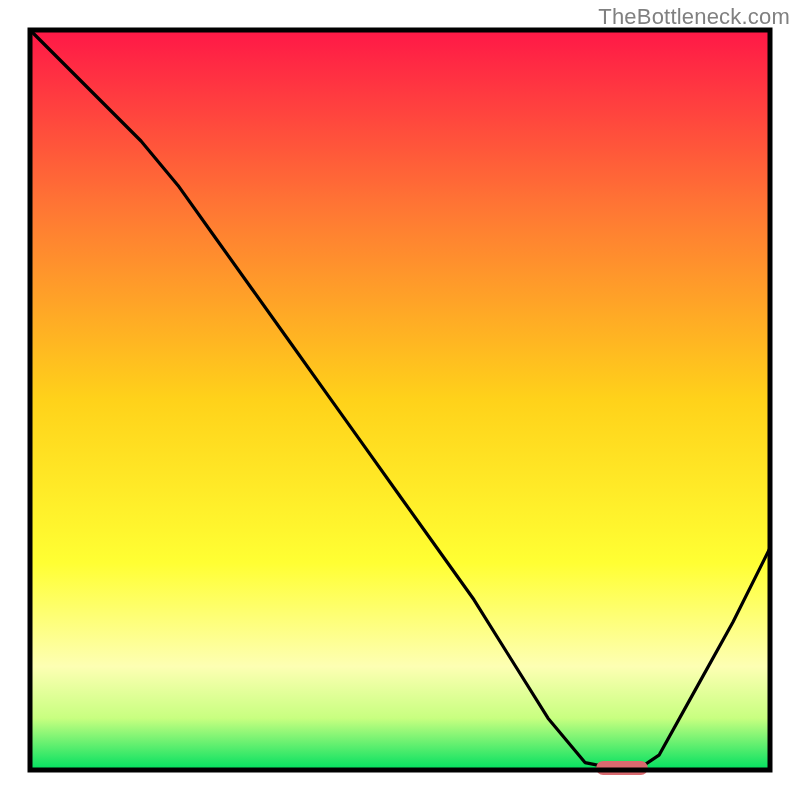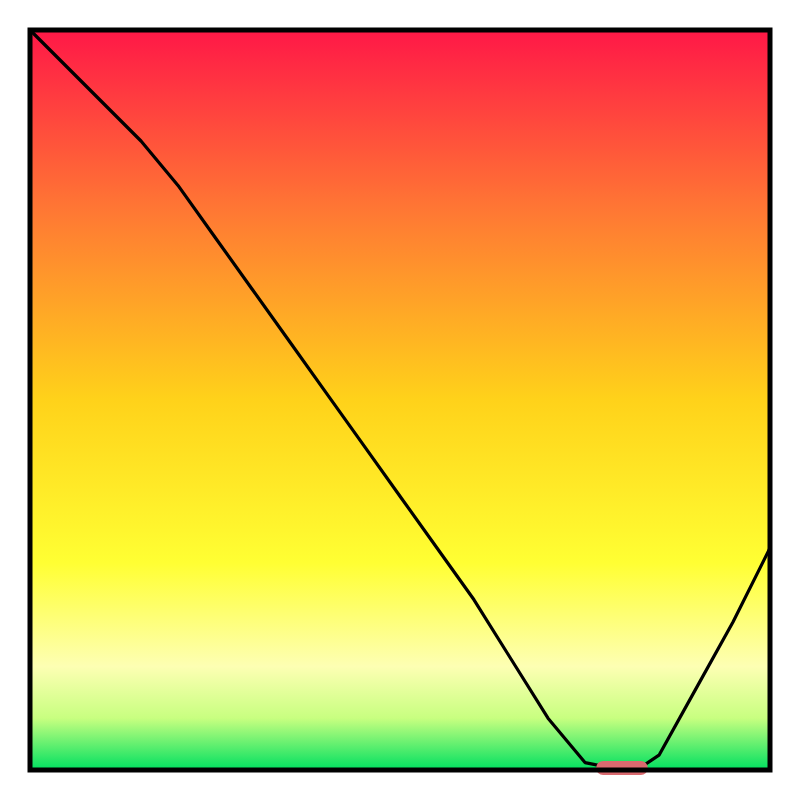--- a/index.html
+++ b/index.html
@@ -29,20 +29,21 @@
     left: 0;
     top: 0;
     width: 800px;
     height: 800px;
   }
 </style>
 </head>
 <body>
 
 <div class="chart-wrap">
+  <div class="watermark">TheBottleneck.com</div>
 
   <svg class="plot" viewBox="0 0 800 800">
     <defs>
       <linearGradient id="heat" x1="0" y1="0" x2="0" y2="1">
           <stop offset="0%" stop-color="#ff1847"></stop>
           <stop offset="25%" stop-color="#ff7a33"></stop>
           <stop offset="50%" stop-color="#ffd21a"></stop>
           <stop offset="72%" stop-color="#ffff33"></stop>
           <stop offset="86%" stop-color="#fdffb3"></stop>
           <stop offset="93%" stop-color="#c8ff80"></stop>

